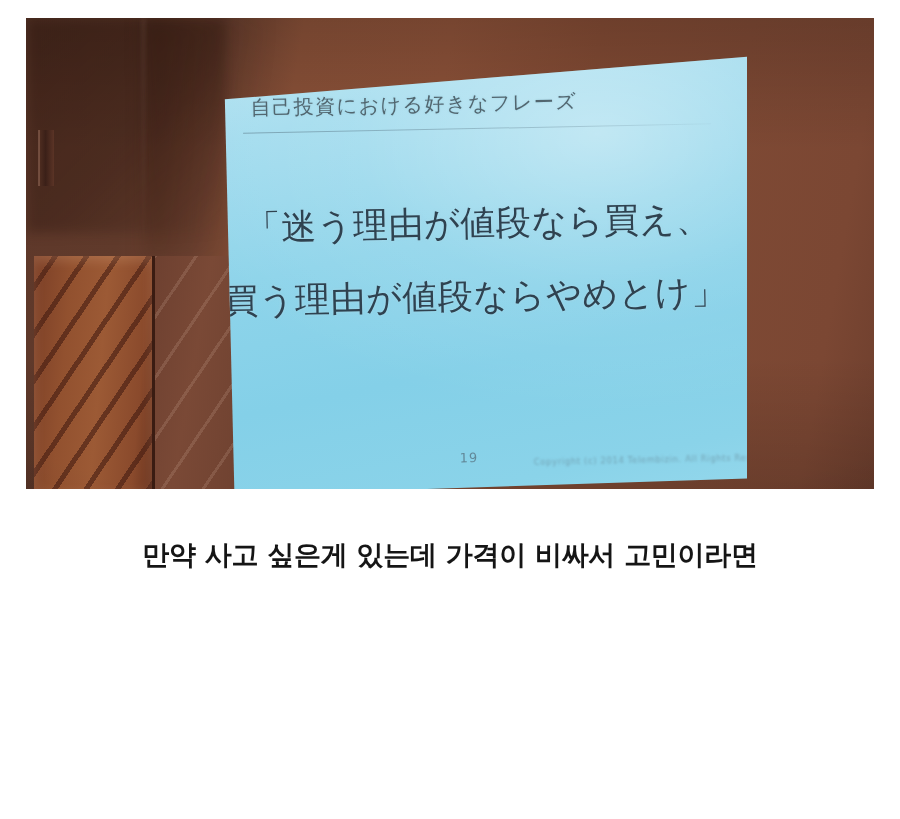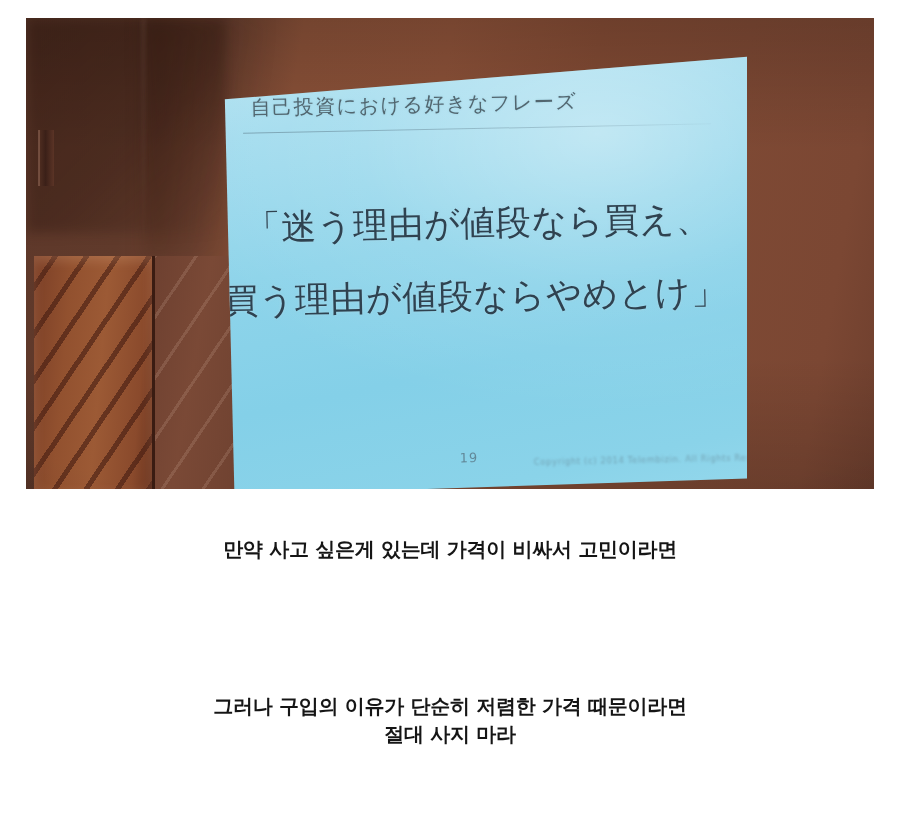--- a/index.html
+++ b/index.html
@@ -236,21 +236,21 @@
     background: #ffffff;
   }
   .caption-block {
     position: absolute;
     left: 0;
     width: 900px;
     text-align: center;
     color: #151515;
     font-family: "DejaVu Sans", "Liberation Sans", sans-serif;
     font-weight: bold;
-    font-size: 20px;
+    font-size: 27px;
     line-height: 1.38;
     letter-spacing: -0.3px;
   }
   .caption-block.first { top: 36px; }
   .caption-block.second { top: 193px; }
   .caption-line { display: block; }
 </style>
 </head>
 <body>
 
@@ -291,18 +291,14 @@
     <div class="photo-soft"></div>
   </div>
 </div>
 
 <div class="captions">
 
   <div class="caption-block first">
     <span class="caption-line">만약 사고 싶은게 있는데 가격이 비싸서 고민이라면</span>
   </div>
 
-  <div class="caption-block second">
-    <span class="caption-line">그러나 구입의 이유가 단순히 저렴한 가격 때문이라면</span>
-    <span class="caption-line">절대 사지 마라</span>
-  </div>
 
 </div>
 
 </body></html>

